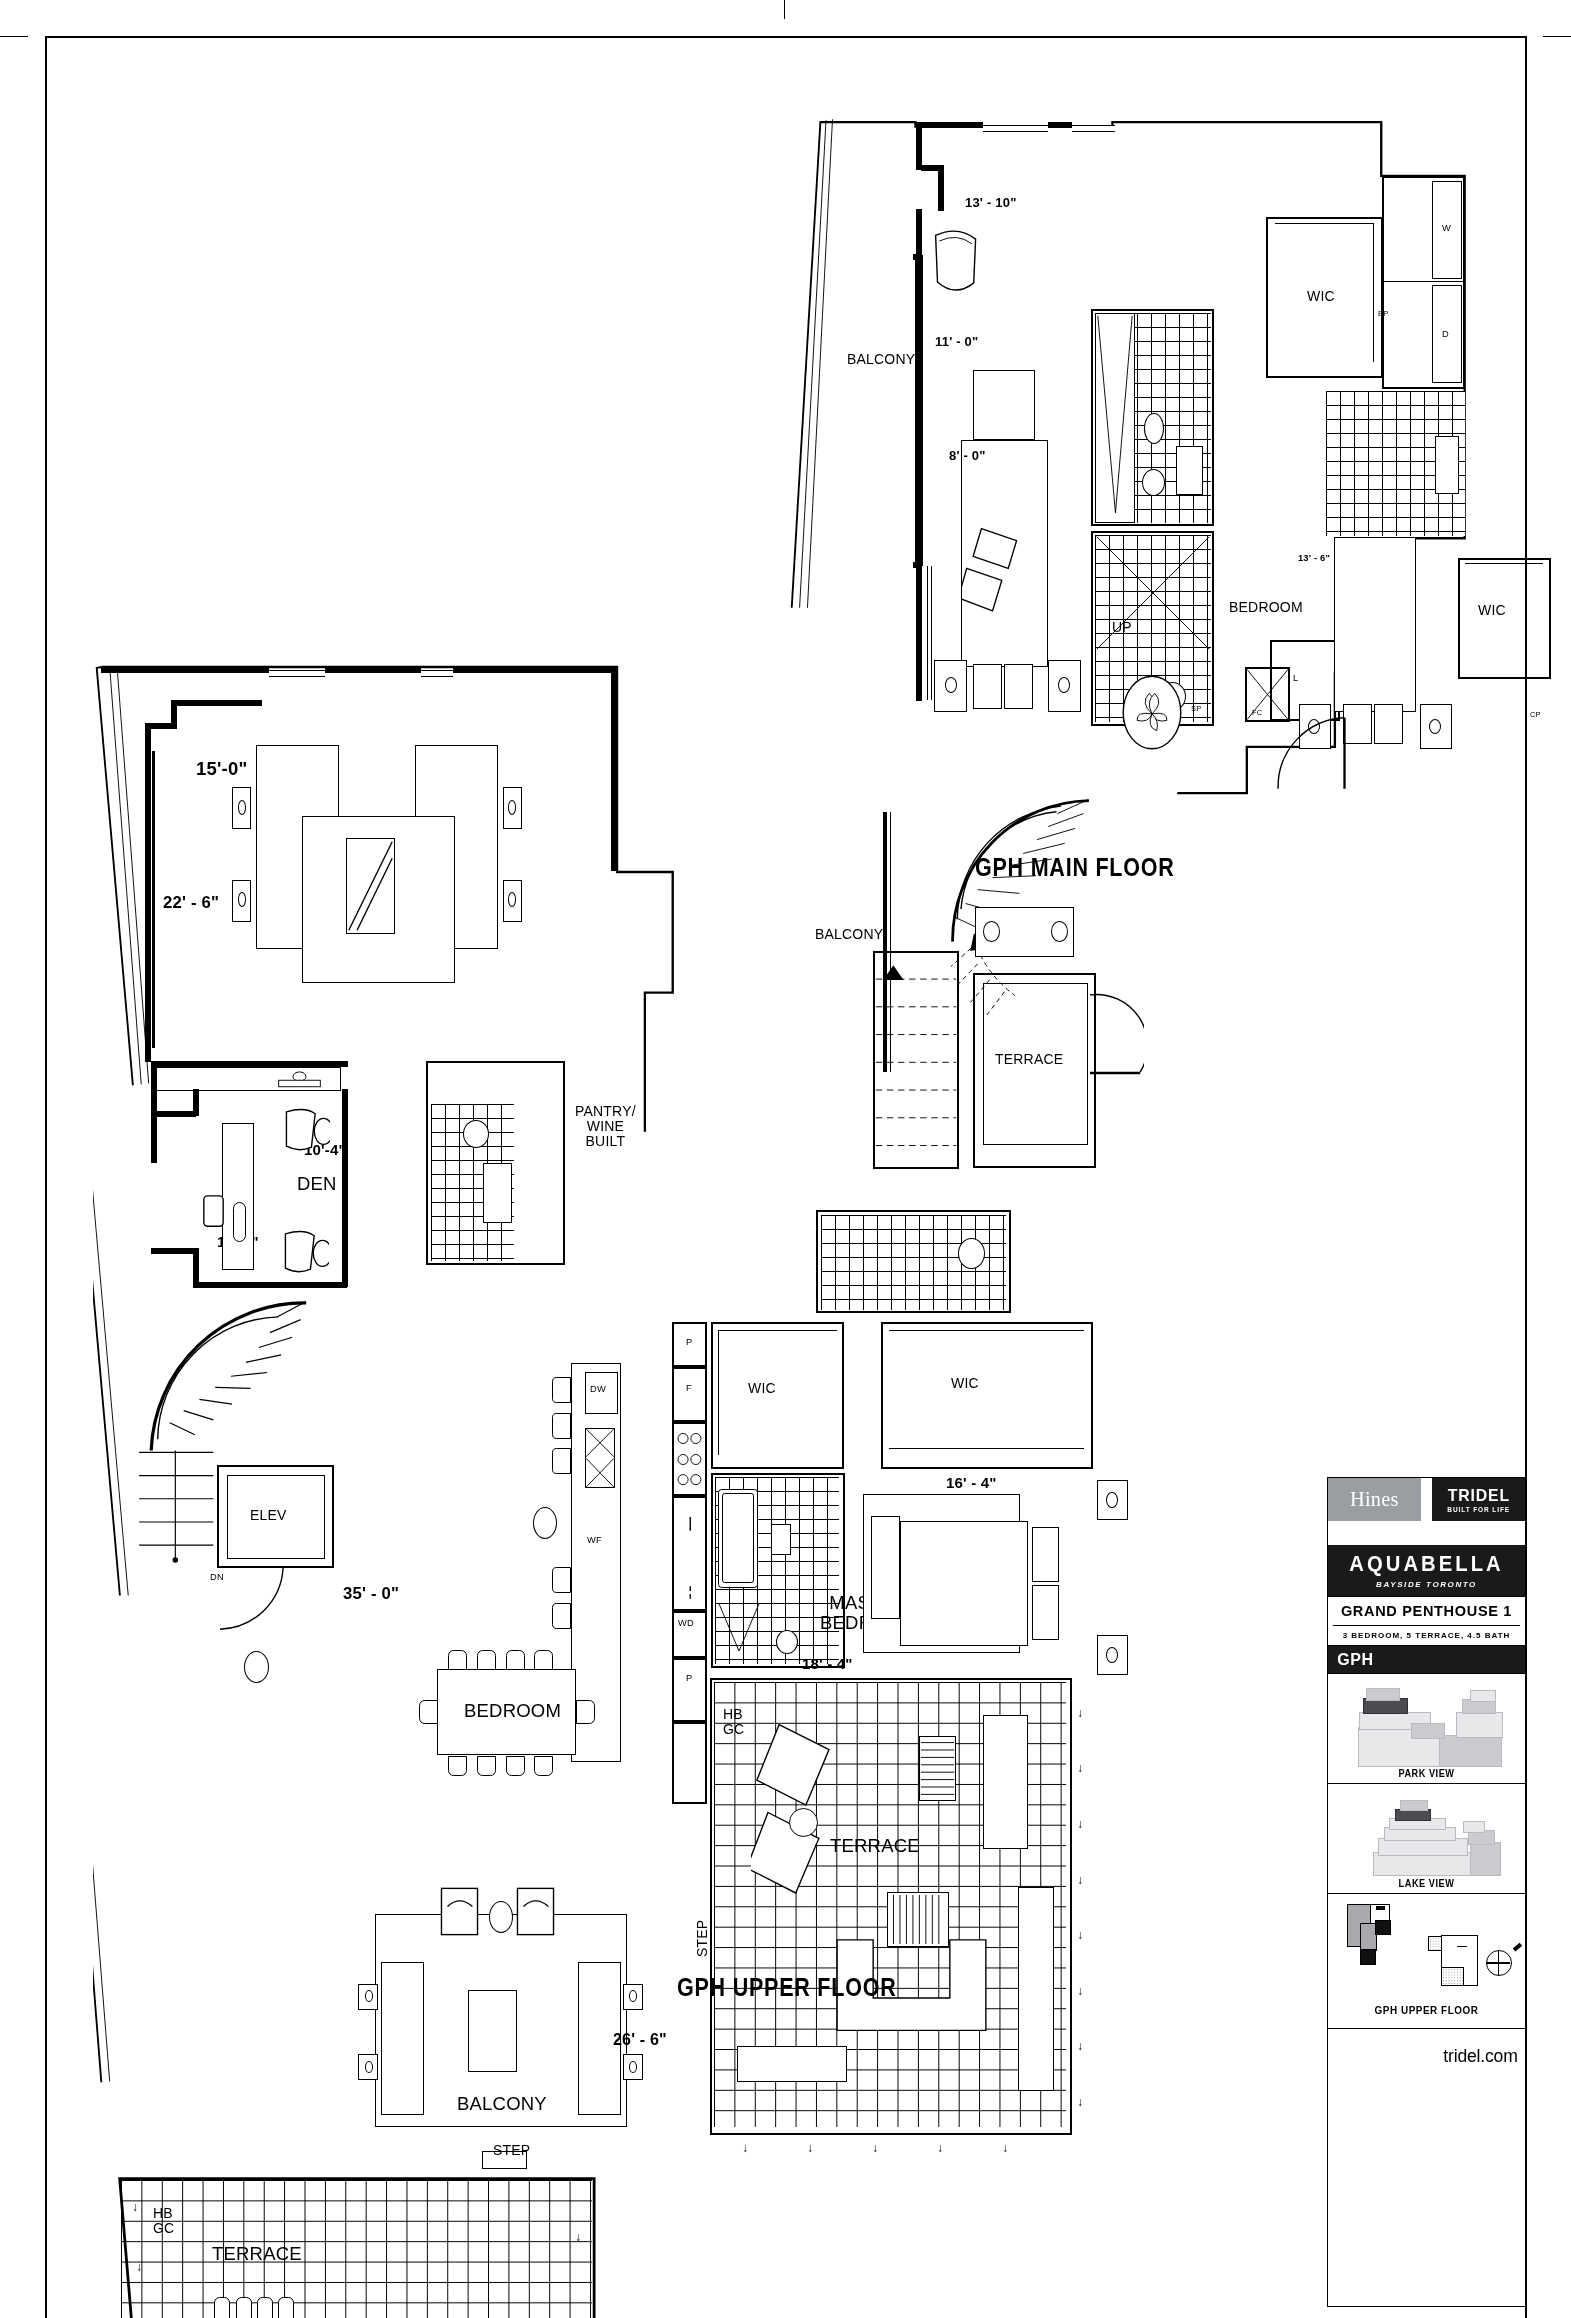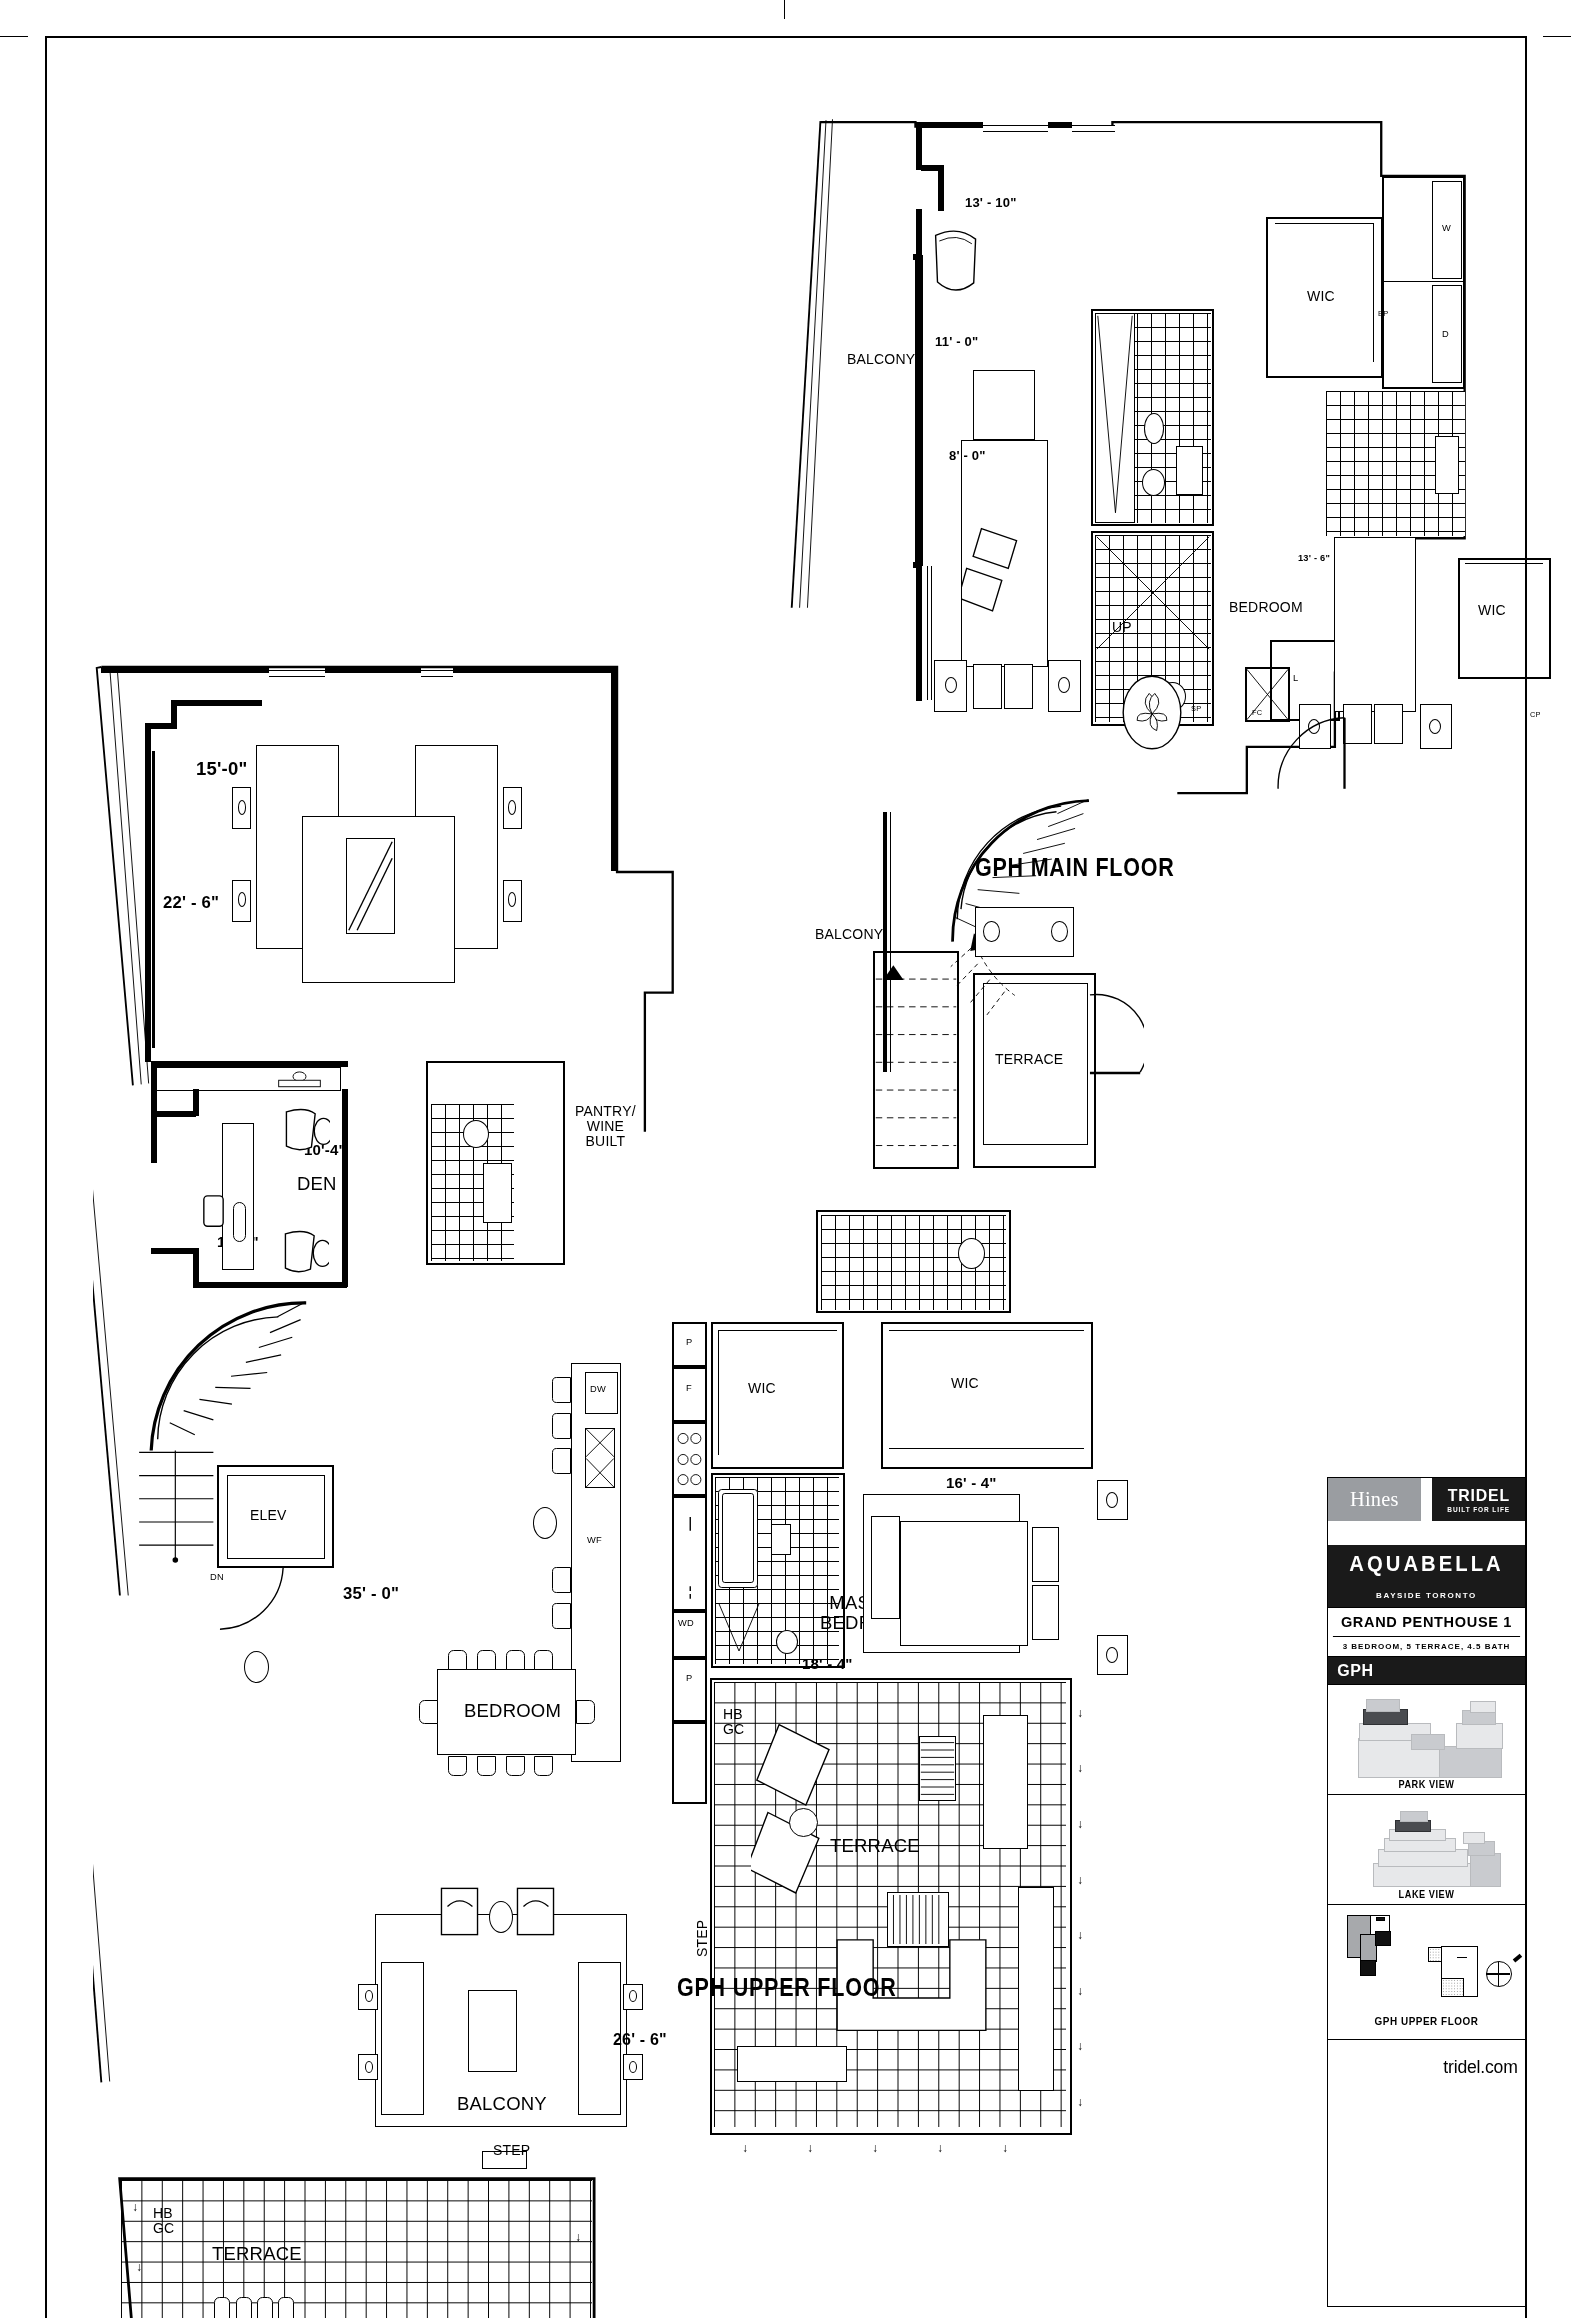--- a/index.html
+++ b/index.html
@@ -88,21 +88,21 @@
   .lg-row{box-sizing:border-box;border-bottom:1.4px solid #000;position:relative;background:#fff;}
   .lg-logos{display:flex;height:43px;align-items:stretch;border-bottom:none;}
   .lg-hines{background:#9a9da1;flex:0 0 47%;display:flex;align-items:center;justify-content:center;}
   .lg-hines span{color:#fff;font-family:"Liberation Serif",serif;font-size:20.4px;letter-spacing:0.2px;}
   .lg-tridel{background:#1a1a1a;flex:0 0 47%;display:flex;flex-direction:column;align-items:center;justify-content:center;}
   .lg-tridel .t1{color:#fff;font-weight:bold;font-size:16.7px;letter-spacing:0.9px;transform:scaleX(.95);}
   .lg-tridel .t2{color:#fff;font-weight:bold;font-size:6.5px;letter-spacing:0.9px;margin-top:0.9px;}
   .lg-black{background:#1a1a1a;color:#fff;}
   .lg-aqua{padding:7.4px 0 6.5px 0;text-align:center;}
   .lg-aqua .a1{font-size:21.3px;font-weight:bold;letter-spacing:3.2px;transform:scaleX(.95);display:block;}
-  .lg-aqua .a2{font-size:8px;font-weight:bold;letter-spacing:1.6px;display:block;margin-top:14px;}
+  .lg-aqua .a2{font-size:8px;font-weight:bold;letter-spacing:1.6px;display:block;margin-top:3px;font-style:italic;}
   .lg-name{text-align:center;font-size:15.3px;font-weight:bold;letter-spacing:0.7px;padding:5.1px 0;transform:scaleX(.95);}
   .lg-sub{text-align:center;font-size:8px;font-weight:bold;letter-spacing:1px;padding:5.1px 0;}
   .lg-gph{font-size:16px;font-weight:bold;letter-spacing:0.5px;padding:4.6px 0 4.6px 9.3px;}
   .lg-view{height:110px;position:relative;}
   .lg-view .cap{position:absolute;bottom:4.2px;left:0;right:0;text-align:center;font-size:10.2px;font-weight:bold;letter-spacing:0.6px;transform:scaleX(.9);}
   .lg-key{height:135px;position:relative;}
   .lg-key .cap{position:absolute;bottom:12px;left:0;right:0;text-align:center;font-size:11px;font-weight:bold;letter-spacing:0.6px;transform:scaleX(.9);}
   .lg-foot{height:42px;position:relative;border-bottom:none;}
   .lg-foot .url{position:absolute;right:7.4px;bottom:4.6px;font-size:17.6px;letter-spacing:-0.2px;}
   

